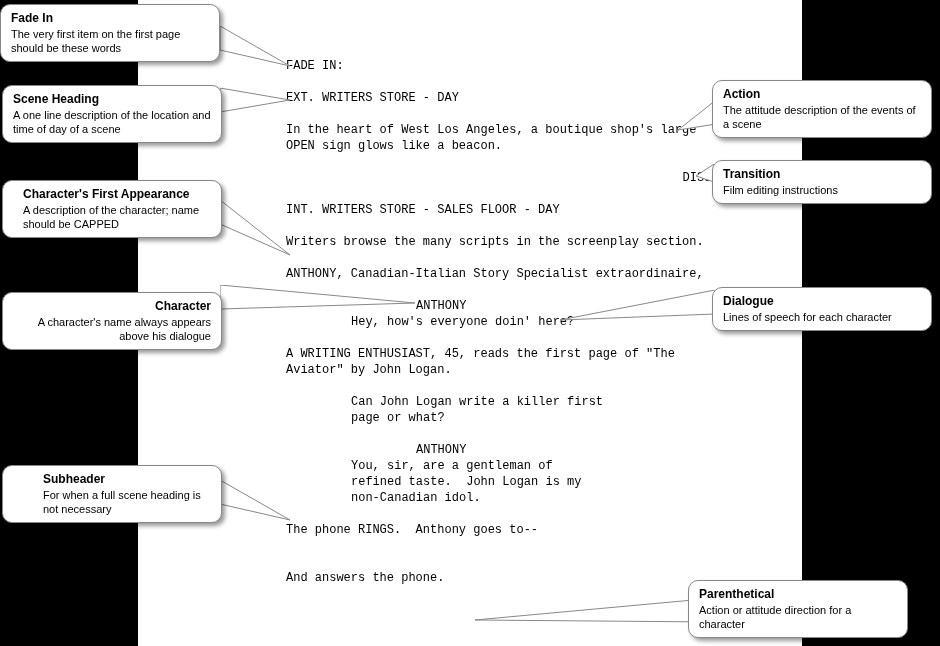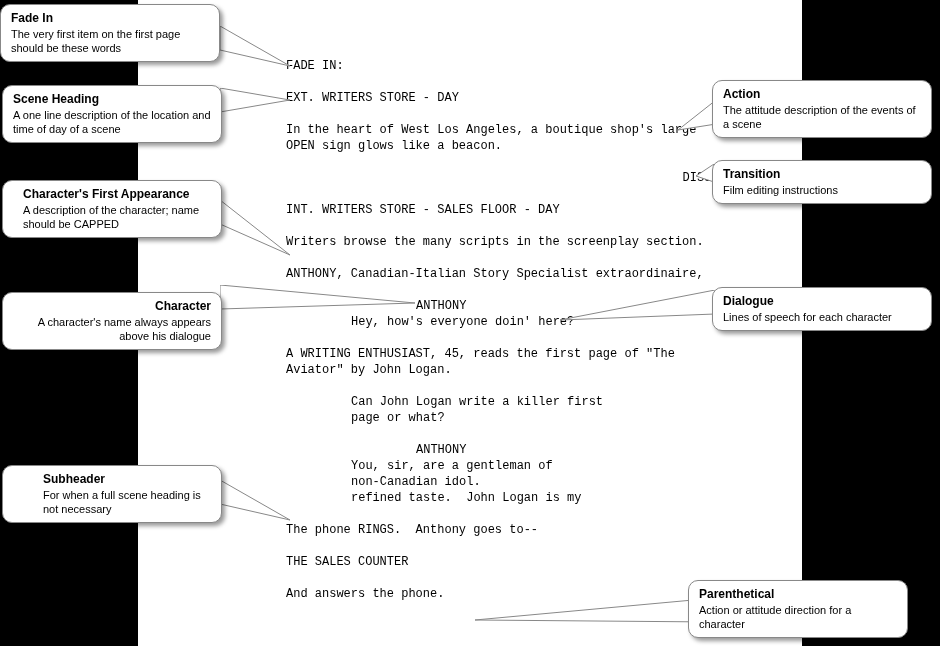--- a/index.html
+++ b/index.html
@@ -72,26 +72,25 @@
   <div class="script-line dialogue">Hey, how's everyone doin' here?</div>
   <div class="blank"></div>
   <div class="script-line">A WRITING ENTHUSIAST, 45, reads the first page of "The</div>
   <div class="script-line">Aviator" by John Logan.</div>
   <div class="blank"></div>
   <div class="script-line dialogue">Can John Logan write a killer first</div>
   <div class="script-line dialogue">page or what?</div>
   <div class="blank"></div>
   <div class="script-line char-cue">ANTHONY</div>
   <div class="script-line dialogue">You, sir, are a gentleman of</div>
+  <div class="script-line dialogue">refined taste.  John Logan is my</div>
   <div class="script-line dialogue">non-Canadian idol.</div>
-  <div class="script-line dialogue">refined taste.  John Logan is my</div>
   <div class="blank"></div>
   <div class="script-line">The phone RINGS.  Anthony goes to--</div>
   <div class="blank"></div>
-  <div class="script-line">THE SALES COUNTER</div>
   <div class="blank"></div>
   <div class="script-line">And answers the phone.</div>
   <div class="blank"></div>
 
 </div>
 
 <div class="callout" style="left:0; top:4px;">
   <span class="title">Fade In</span>
   <span>The very first item on the first page should be these words</span>
 </div>

